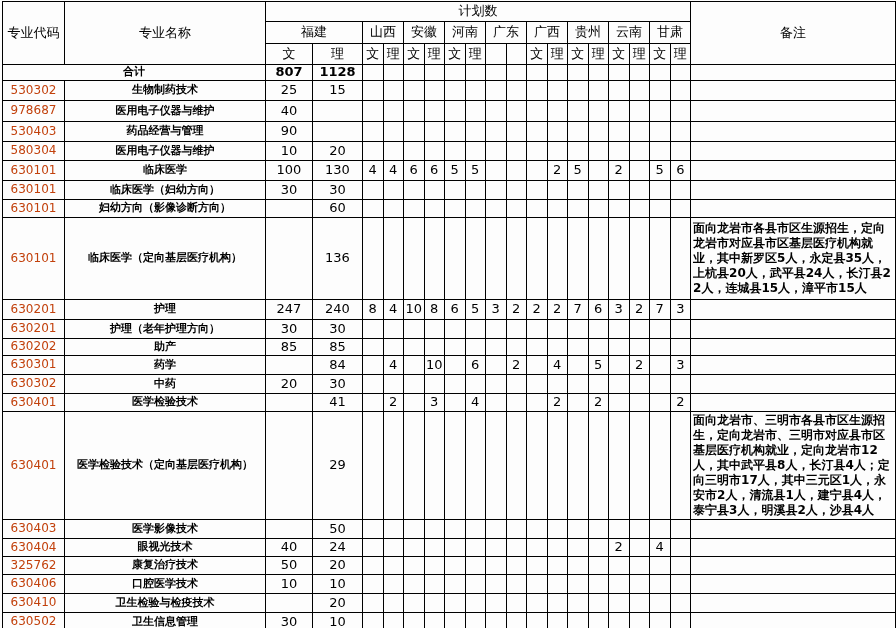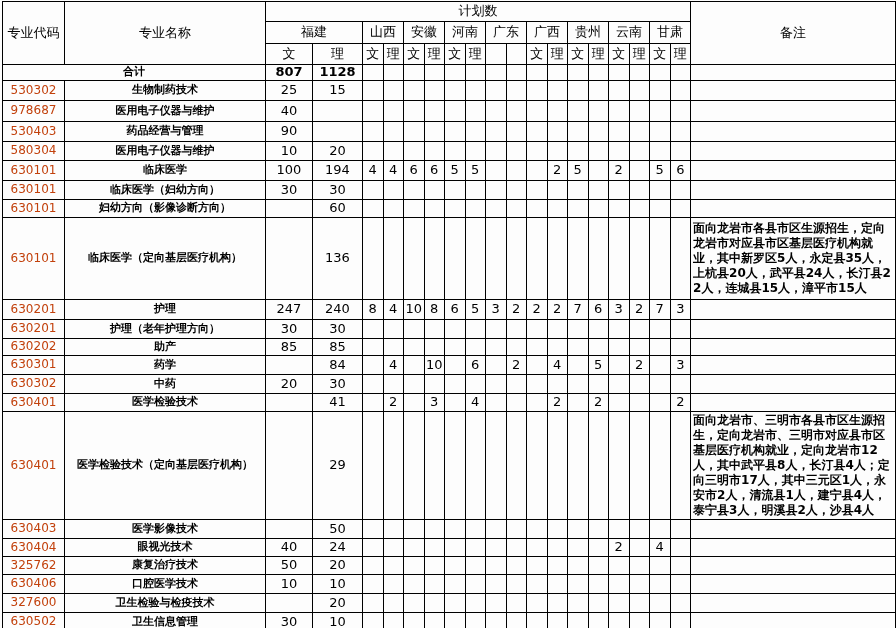--- a/index.html
+++ b/index.html
@@ -197,21 +197,21 @@
           <td class="value-cell"></td>
           <td class="value-cell"></td>
           <td class="value-cell"></td>
           <td class="value-cell"></td>
           <td class="remark-cell"></td>
         </tr>
         <tr style="height: 20px;">
           <td class="code-cell">630101</td>
           <td class="name-cell">临床医学</td>
           <td class="value-cell">100</td>
-          <td class="value-cell">194</td>
+          <td class="value-cell">130</td>
           <td class="value-cell">4</td>
           <td class="value-cell">4</td>
           <td class="value-cell">6</td>
           <td class="value-cell">6</td>
           <td class="value-cell">5</td>
           <td class="value-cell">5</td>
           <td class="value-cell"></td>
           <td class="value-cell"></td>
           <td class="value-cell"></td>
           <td class="value-cell">2</td>
@@ -539,21 +539,21 @@
           <td class="value-cell"></td>
           <td class="value-cell"></td>
           <td class="value-cell"></td>
           <td class="value-cell"></td>
           <td class="value-cell"></td>
           <td class="value-cell"></td>
           <td class="value-cell"></td>
           <td class="remark-cell"></td>
         </tr>
         <tr style="height: 19px;">
-          <td class="code-cell">327600</td>
+          <td class="code-cell">630410</td>
           <td class="name-cell">卫生检验与检疫技术</td>
           <td class="value-cell"></td>
           <td class="value-cell">20</td>
           <td class="value-cell"></td>
           <td class="value-cell"></td>
           <td class="value-cell"></td>
           <td class="value-cell"></td>
           <td class="value-cell"></td>
           <td class="value-cell"></td>
           <td class="value-cell"></td>

